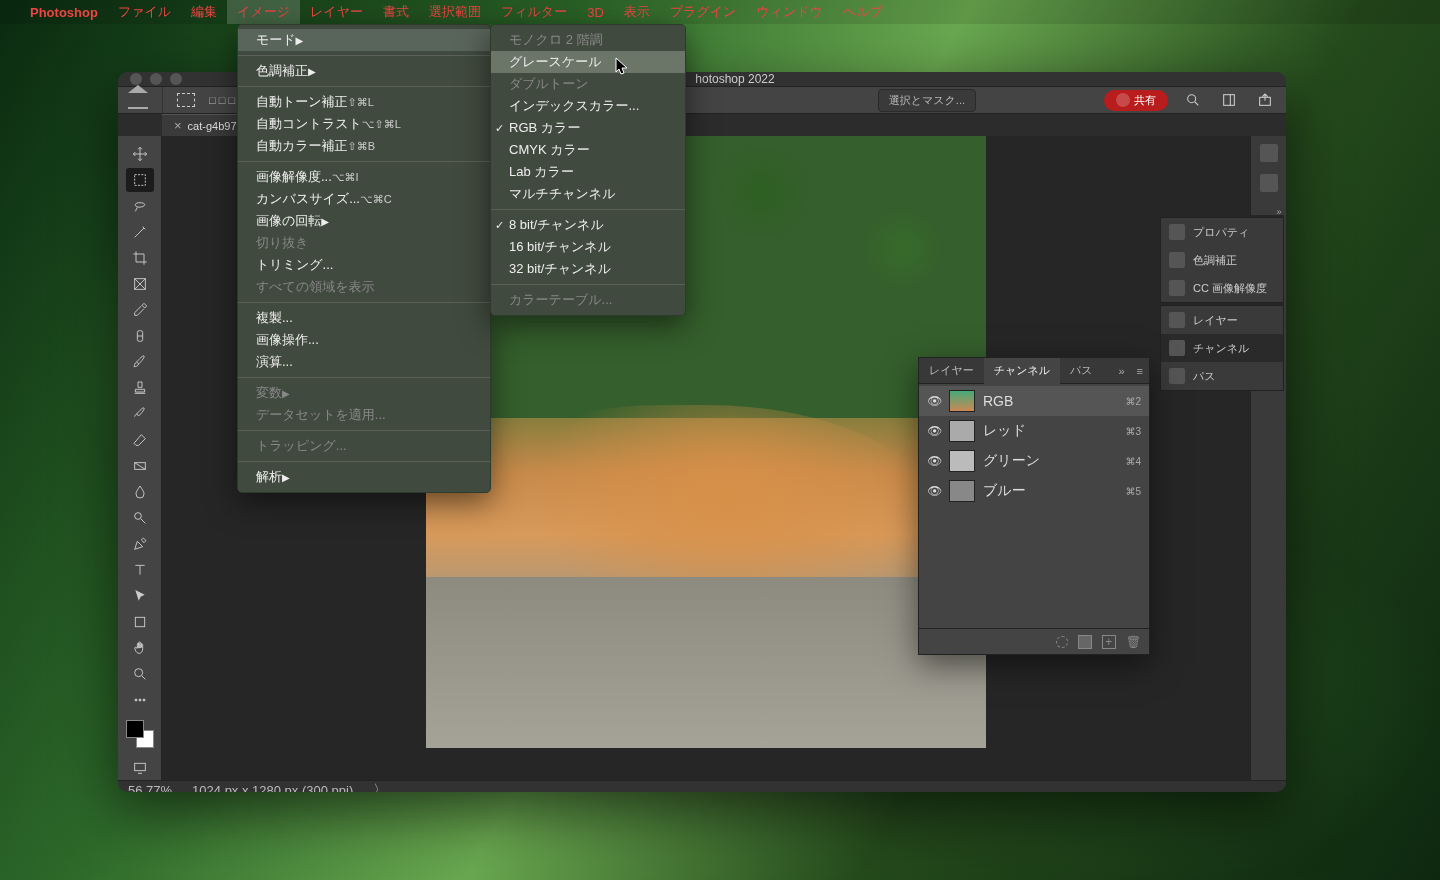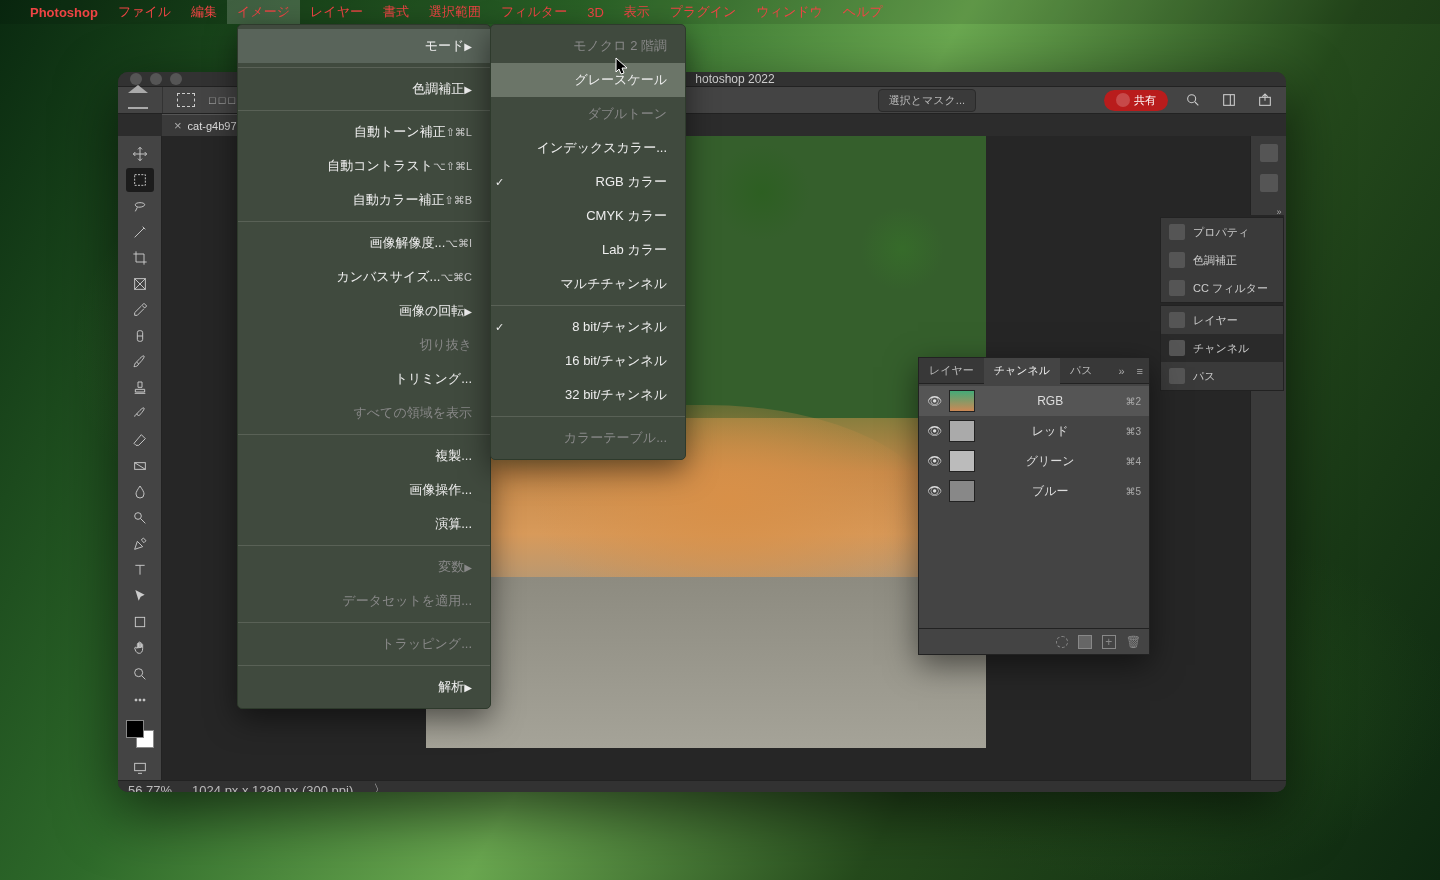--- a/index.html
+++ b/index.html
@@ -61,28 +61,28 @@
 .ch-tabs{display:flex;align-items:center;height:26px;background:#383838;border-bottom:1px solid #222;font-size:11px;}
 .ch-tab{padding:0 10px;height:26px;display:flex;align-items:center;color:#bbb;}
 .ch-tab.active{background:#444;color:#eee;}
 .ch-tabs .sp{flex:1;}
 .ch-tabs .more{padding:0 6px;color:#aaa;}
 .ch-list{padding:2px 0;}
 .ch-row{display:flex;align-items:center;gap:8px;padding:4px 8px;}
 .ch-row.sel{background:#555;}
 .ch-row .eye{width:14px;text-align:center;color:#ddd;}
 .ch-row .thumb{width:26px;height:22px;background:#777;border:1px solid #222;}
-.ch-row .nm{flex:1;font-size:12px;color:#ddd;text-align:center;}
+.ch-row .nm{flex:1;font-size:14px;color:#ddd;}
 .ch-row .sc{font-size:10px;color:#aaa;}
 .ch-footer{height:26px;border-top:1px solid #222;display:flex;align-items:center;justify-content:flex-end;gap:10px;padding:0 8px;color:#888;}
 .ch-footer .fic{width:14px;height:14px;border:1px solid #888;}
 
 
 .menu{position:absolute;background:#404a3e;border:1px solid #2e3a2c;border-radius:5px;box-shadow:0 10px 30px rgba(0,0,0,.5);padding:4px 0;font-size:13px;color:#eee;z-index:200;}
-.menu .row{display:flex;align-items:center;justify-content:flex-end;padding:3px 18px 3px 18px;height:34px;white-space:nowrap;position:relative;}
+.menu .row{display:flex;align-items:center;justify-content:flex-start;padding:3px 18px 3px 18px;height:22px;white-space:nowrap;position:relative;}
 .menu .row.hl{background:#6b7568;}
 .menu .row.dis{color:#888;}
 .menu .row .arrow{font-size:10px;}
 .menu .row .sc{font-size:11px;color:#ccc;}
 .menu hr{border:none;border-top:1px solid #596156;margin:4px 0;}
 .menu .chk:before{content:"✓";position:absolute;left:4px;font-size:11px;}
 .menu1{left:237px;top:24px;width:254px;}
 .menu1 .row:first-child{background:#59645a;}
 .menu2{left:490px;top:24px;width:196px;}
 .cursor{position:absolute;left:615px;top:57px;width:14px;height:18px;z-index:300;}
@@ -335,21 +335,21 @@
     <div class="side-item">
         <span class="ic"></span>
         <span>プロパティ</span>
       </div>
     <div class="side-item">
         <span class="ic"></span>
         <span>色調補正</span>
       </div>
     <div class="side-item">
         <span class="ic"></span>
-        <span>CC フィルター</span>
+        <span>CC 画像解像度</span>
       </div>
   </div>
   <div class="side-sep"></div>
   <div class="side-grp">
     <div class="side-item">
         <span class="ic"></span>
         <span>レイヤー</span>
       </div>
     <div class="side-item active">
         <span class="ic"></span>

